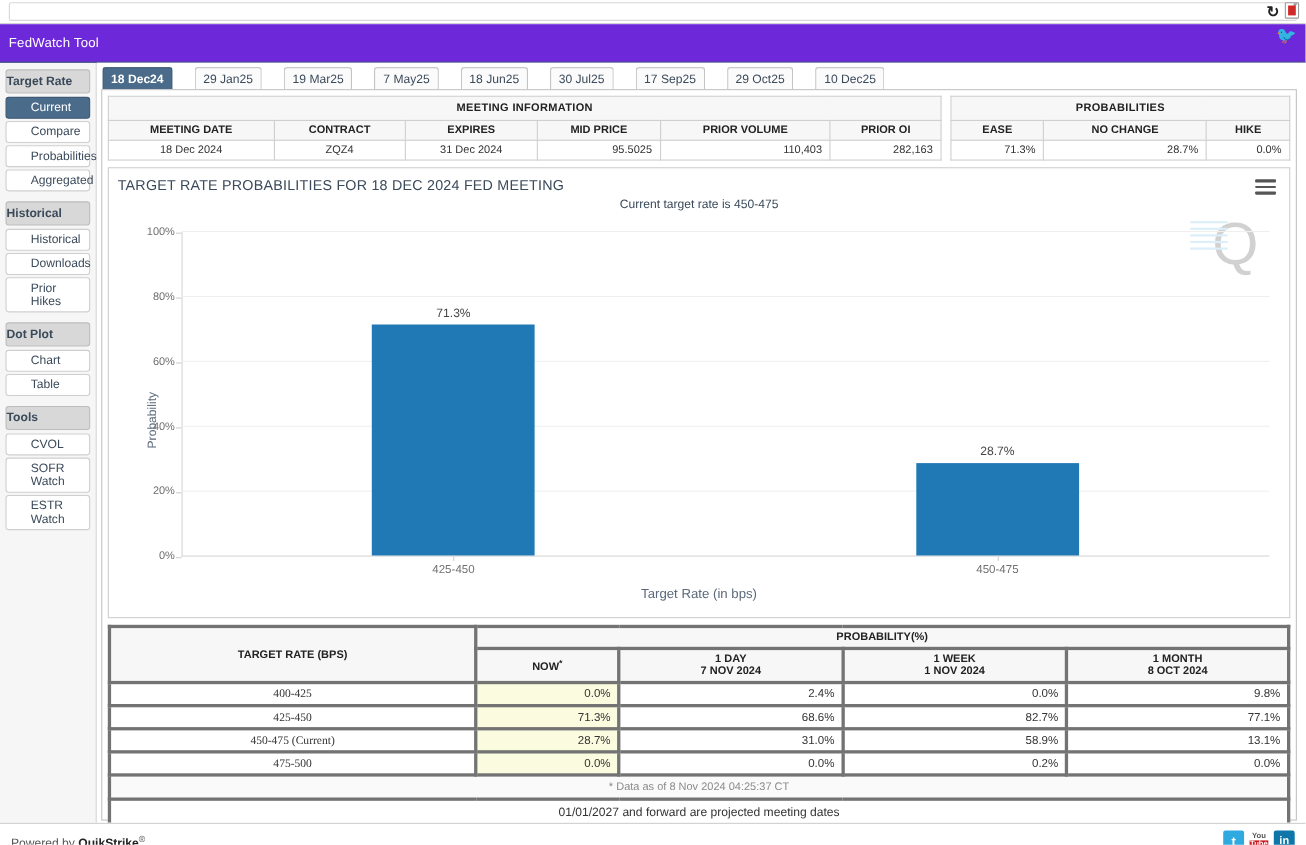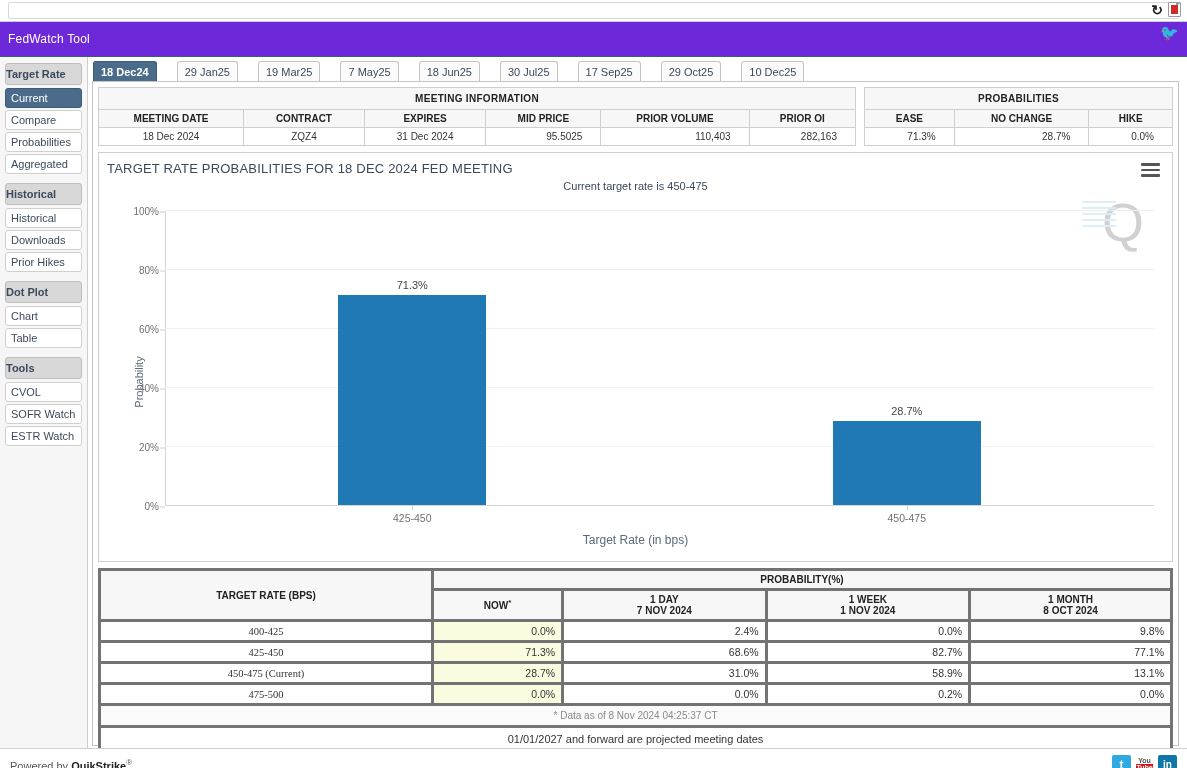--- a/index.html
+++ b/index.html
@@ -64,21 +64,21 @@
     padding: 6px 5px 0 5px;
   }
   .sb-group-head {
     background:#d8d8d8; border:1px solid #bdbdbd; border-radius:3px;
     text-align:left; font-weight:bold; font-size:11px; color:#3b4a5a;
     padding: 4px 0; margin-bottom: 3px;
   }
   .sb-group-head.spaced { margin-top: 9px; }
   .sb-item {
     background:#fff; border:1px solid #cfcfcf; border-radius:3px;
-    padding: 3px 5px; margin-bottom: 2px; color:#3b4a5a; font-size:11px;
+    padding: 3px 22px; margin-bottom: 2px; color:#3b4a5a; font-size:11px;
     cursor:pointer;
   }
   .sb-item.active { background:#4a6b8a; border-color:#3d5a76; color:#fff; }
 
   
   .content { flex:1; background:#ffffff; padding: 4px 8px 0 4px; position:relative; overflow:hidden; }
 
   
   .tabs { display:flex; gap:20px; padding-left: 1px; margin-bottom: 0; position:relative; z-index:2;}
   .tab {
@@ -93,21 +93,21 @@
     border:1px solid #c4c4c4; background:#fff;
     padding: 5px;
     height: calc(100% - 22px);
   }
 
   
   .info-row { display:flex; gap:8px; }
   .itab { border-collapse:collapse; font-size:10px; }
   .itab.left { width: 758px; }
   .itab.right { flex:1; width: 314px; }
-  .itab th, .itab td { border:1px solid #cfcfcf; padding: 3px 18px; }
+  .itab th, .itab td { border:1px solid #cfcfcf; padding: 3px 7px; }
   .itab .grouphdr {
     background:#f7f7f7; text-align:center; font-weight:bold; color:#222;
     letter-spacing:0.3px; font-size:10px; padding:5px;
   }
   .itab .colhdr {
     background:#f7f7f7; text-align:center; font-weight:bold; color:#222; font-size:10px;
   }
   .itab td.c { text-align:center; }
   .itab td.r { text-align:right; }
 

